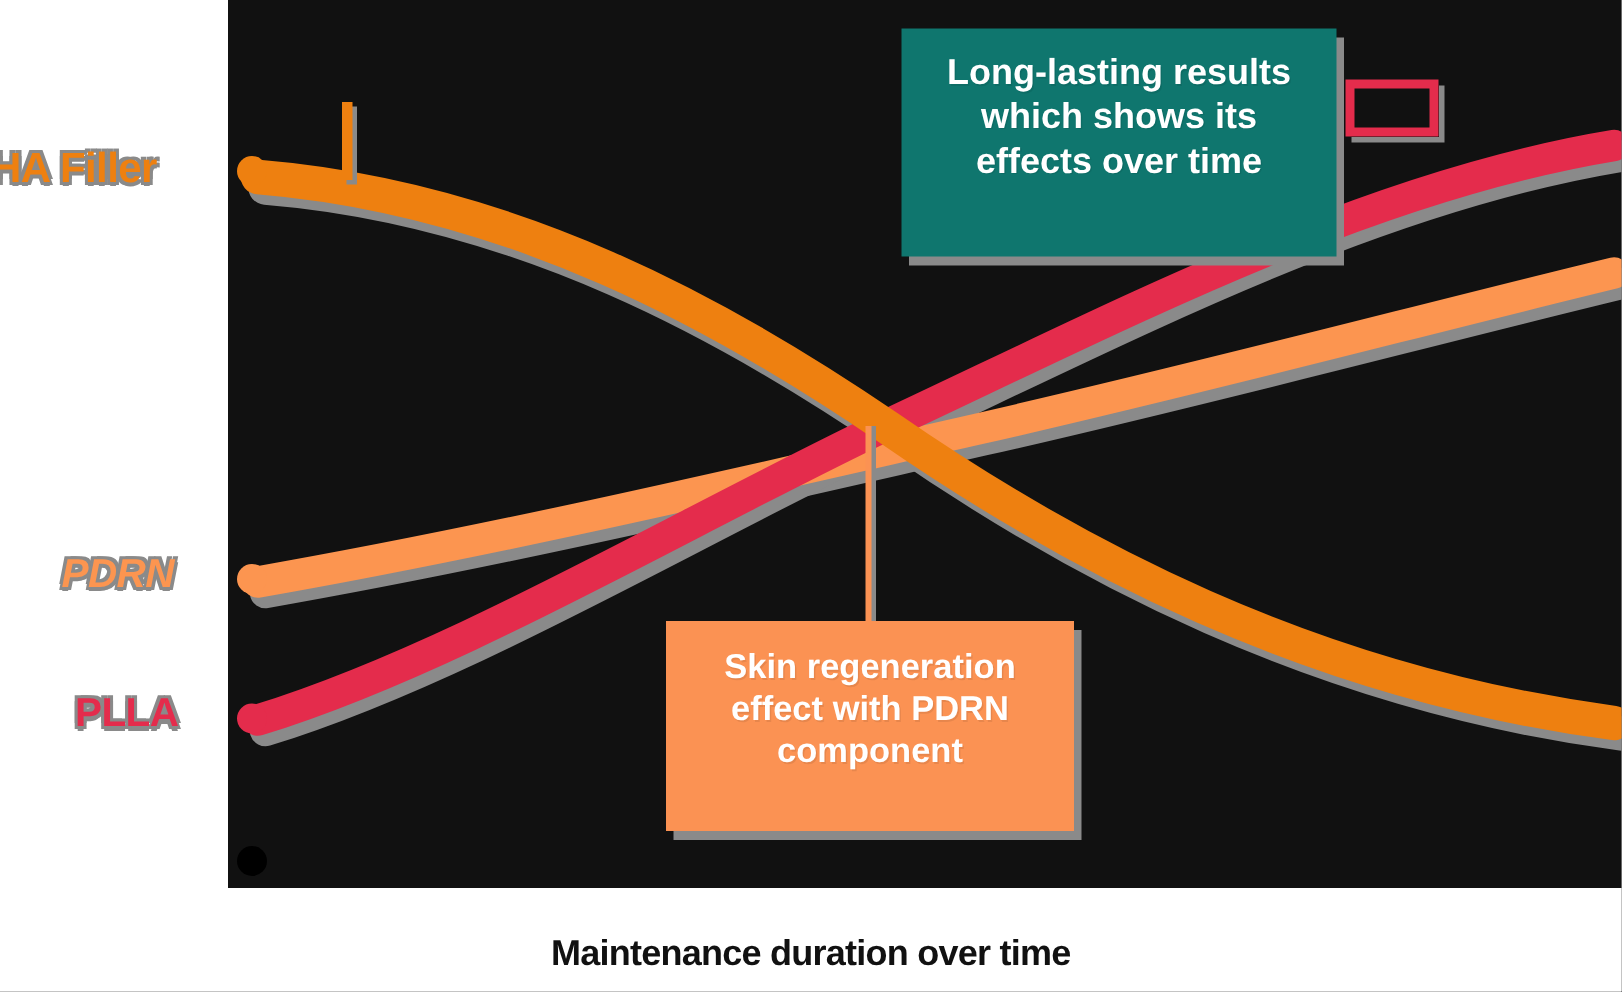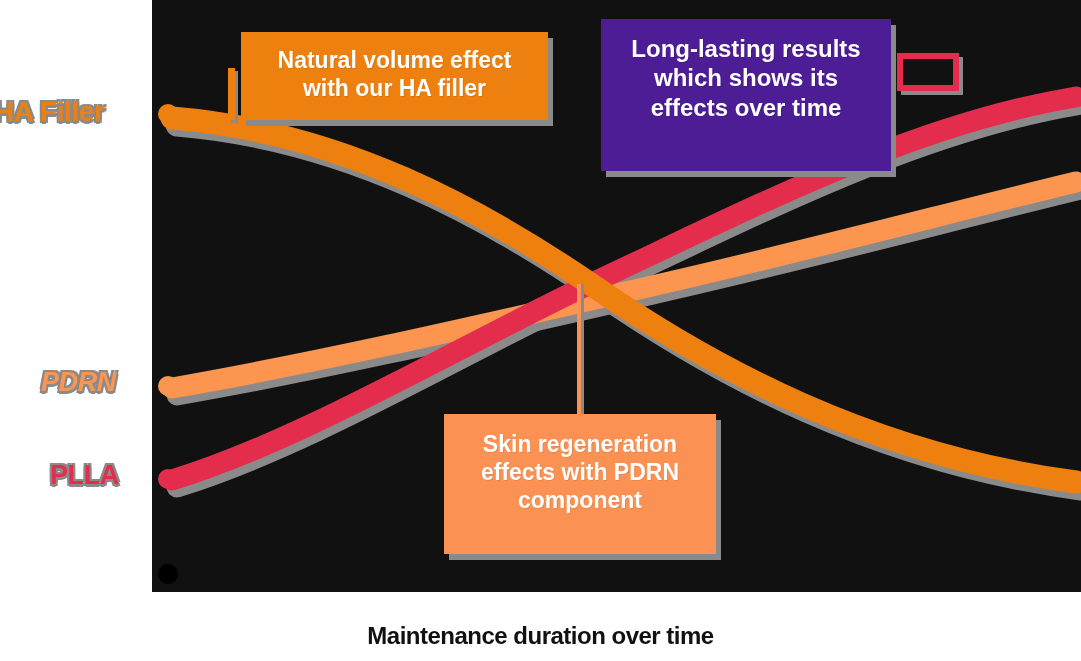--- a/index.html
+++ b/index.html
@@ -91,21 +91,21 @@
     height: 88px;
     background: #EE8010;
     font-size: 23px;
     padding: 14px 10px 0 10px;
   }
   #callout-plla {
     left: 601px;
     top: 19px;
     width: 290px;
     height: 152px;
-    background: #4c1d95;
+    background: #0f766e;
     font-size: 24px;
     padding: 15px 12px 17px 12px;
   }
   #callout-pdrn {
     left: 444px;
     top: 414px;
     width: 272px;
     height: 140px;
     background: #FB9253;
     font-size: 23px;
@@ -188,32 +188,28 @@
   </div>
 
   <div class="series-label" id="label-ha">HA Filler</div>
   <div class="series-label" id="label-pdrn">PDRN</div>
   <div class="series-label" id="label-plla">PLLA</div>
 
   <div class="connector" id="connector-ha"></div>
   <div class="connector" id="connector-pdrn"></div>
   <div class="connector" id="connector-plla"></div>
 
-  <div class="callout" id="callout-ha">
-    <div>Natural volume effect</div>
-    <div>with our HA filler</div>
-  </div>
 
   <div class="callout" id="callout-plla">
     <div>Long-lasting results</div>
     <div>which shows its</div>
     <div>effects over time</div>
   </div>
 
   <div class="callout" id="callout-pdrn">
     <div>Skin regeneration</div>
-    <div>effects with PDRN</div>
+    <div>effect with PDRN</div>
     <div>component</div>
   </div>
 
   <div id="xaxis-label">Maintenance duration over time</div>
 
 </div>
 
 </body></html>

